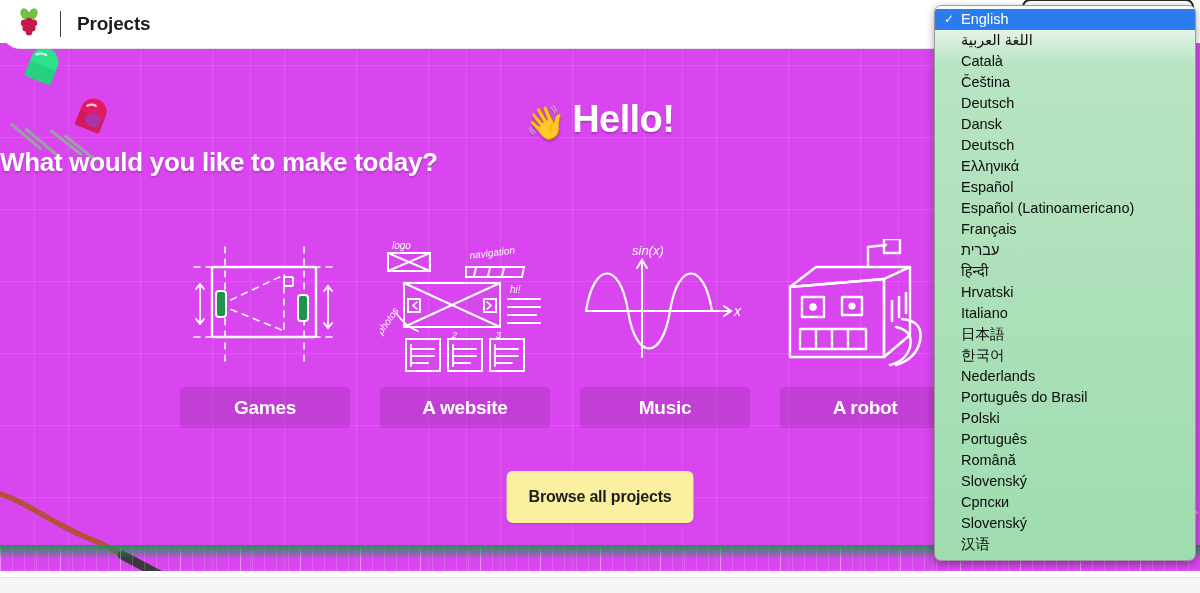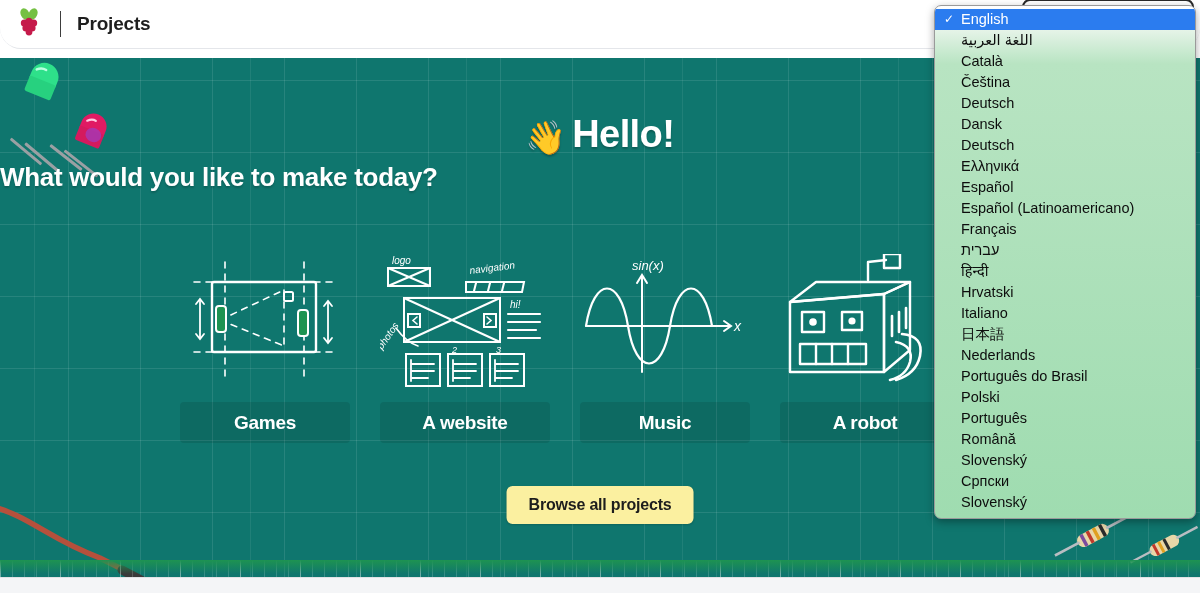--- a/index.html
+++ b/index.html
@@ -23,22 +23,22 @@
   #logo-wrap { margin-left: 12px; width: 34px; height: 34px; position: relative; }
   #header-divider {
     width: 1px; height: 26px; background: #3d3d3d; margin-left: 14px; margin-right: 16px;
   }
   #header-title {
     font-size: 19px; font-weight: bold; color: #1e1e1e; letter-spacing: -0.2px;
   }
 
   
   #hero {
-    position: absolute; top: 58px; left: 0; width: 1200px; height: 528px;
-    background: #0f766e;
+    position: absolute; top: 43px; left: 0; width: 1200px; height: 528px;
+    background: #d946ef;
     overflow: hidden;
   }
   #grid {
     position: absolute; inset: 0;
     background-image:
       linear-gradient(to right, rgba(255,255,255,0.10) 1px, transparent 1px),
       linear-gradient(to bottom, rgba(255,255,255,0.10) 1px, transparent 1px);
     background-size: 72px 72px;
     background-position: -4px 22px;
     pointer-events: none;
@@ -109,21 +109,21 @@
     display: flex; align-items: center; justify-content: center;
     color: #ffffff; font-size: 19px; font-weight: bold; letter-spacing: -0.3px;
     white-space: nowrap;
   }
 
   
   #browse-btn {
     position: absolute; top: 428px; left: 50%; transform: translateX(-50%);
     background: #fbf0a0; color: #1d1d1d;
     border: none; border-radius: 6px;
-    padding: 0 22px; height: 38px;
+    padding: 0 22px; height: 52px;
     font-family: "Liberation Sans", sans-serif;
     font-size: 16px; font-weight: bold; letter-spacing: -0.2px;
     cursor: pointer;
     box-shadow: 0 1px 2px rgba(0,0,0,0.15);
     text-align: center;
   }
 
   
   .led-leg { position: absolute; background: #9aa0a3; border-radius: 1px; }
 
@@ -451,24 +451,26 @@
       <div class="lang-item"><span>Deutsch</span></div>
       <div class="lang-item"><span>Ελληνικά</span></div>
       <div class="lang-item"><span>Español</span></div>
       <div class="lang-item"><span>Español (Latinoamericano)</span></div>
       <div class="lang-item"><span>Français</span></div>
       <div class="lang-item"><span>עברית</span></div>
       <div class="lang-item"><span>हिन्दी</span></div>
       <div class="lang-item"><span>Hrvatski</span></div>
       <div class="lang-item"><span>Italiano</span></div>
       <div class="lang-item"><span>日本語</span></div>
+      <div class="lang-item"><span>한국어</span></div>
       <div class="lang-item"><span>Nederlands</span></div>
       <div class="lang-item"><span>Português do Brasil</span></div>
       <div class="lang-item"><span>Polski</span></div>
       <div class="lang-item"><span>Português</span></div>
       <div class="lang-item"><span>Română</span></div>
       <div class="lang-item"><span>Slovenský</span></div>
       <div class="lang-item"><span>Српски</span></div>
       <div class="lang-item"><span>Slovenský</span></div>
+      <div class="lang-item"><span>汉语</span></div>
     </div>
   </div>
 
 </div>
 
 </body></html>

